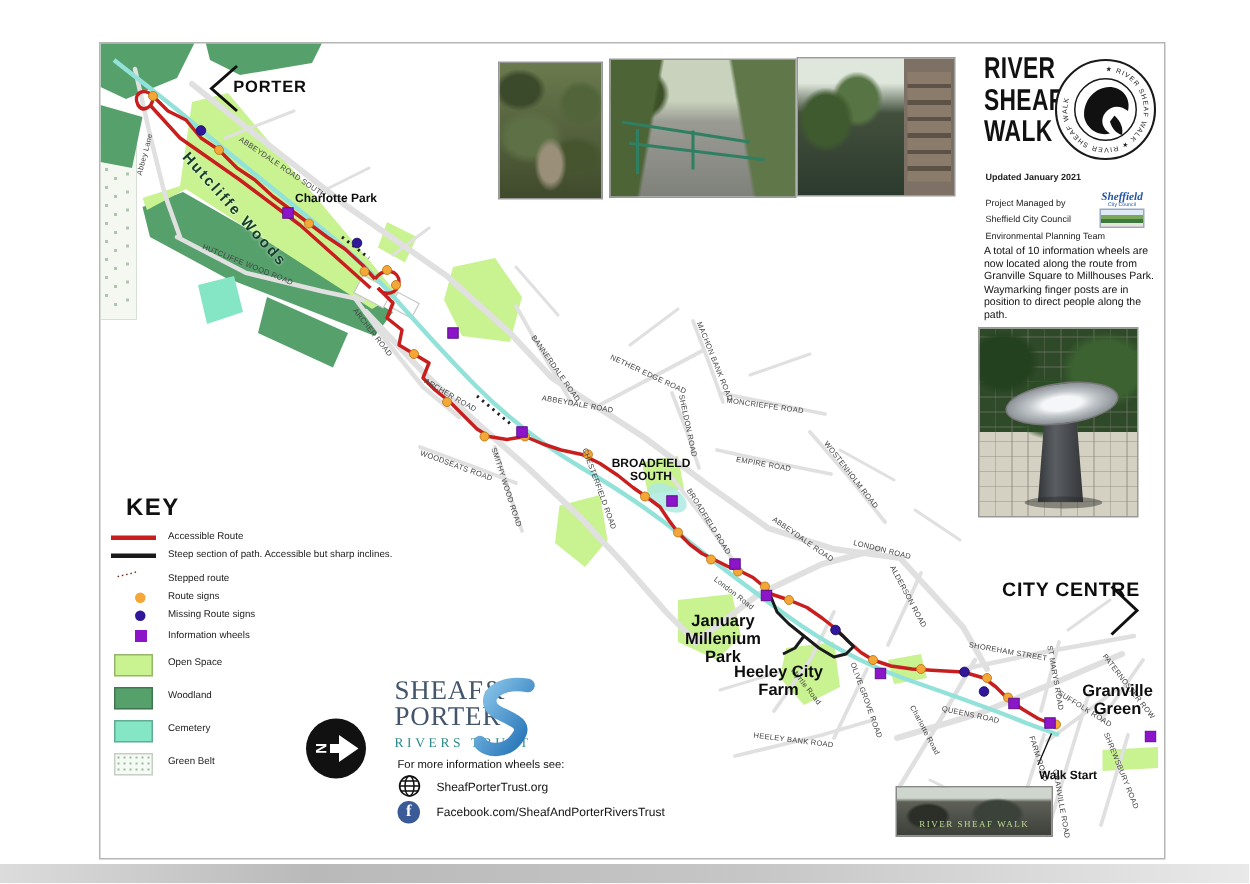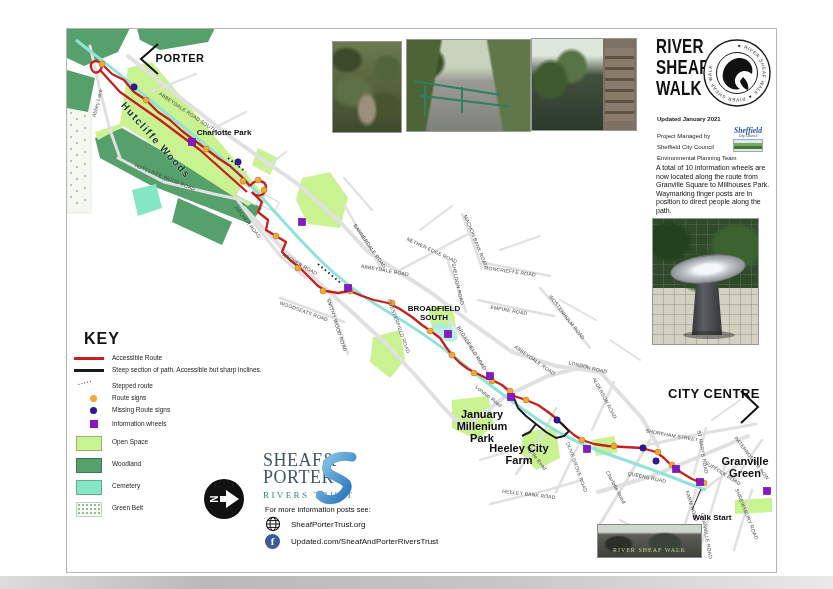--- a/index.html
+++ b/index.html
@@ -437,30 +437,30 @@
   <svg id="swirl" width="42" height="56" viewBox="0 0 42 56">
     <path d="M36,7 C12,3 4,19 16,25 C28,31 36,33 28,43 C21,52 8,51 4,45" fill="none" stroke="url(#swgrad)" stroke-width="9" stroke-linecap="round"></path>
     <defs>
       <linearGradient id="swgrad" x1="0" y1="0" x2="1" y2="1">
         <stop offset="0" stop-color="#8ec9ec"></stop>
           <stop offset="1" stop-color="#1f6fb4"></stop>
       </linearGradient>
     </defs>
   </svg>
 
-  <div class="more-info">For more information posts see:</div>
+  <div class="more-info">For more information wheels see:</div>
 
   <svg class="globe" width="16" height="16" viewBox="0 0 16 16">
     <circle cx="8" cy="8" r="6.6" fill="#fff" stroke="#111" stroke-width="1.1"></circle>
     <ellipse cx="8" cy="8" rx="3" ry="6.6" fill="none" stroke="#111" stroke-width="1"></ellipse>
     <path d="M1.6,8 H14.4 M2.6,4.6 H13.4 M2.6,11.4 H13.4" stroke="#111" stroke-width="1" fill="none"></path>
   </svg>
   <div class="info-line weblink">SheafPorterTrust.org</div>
 
   <div class="fb">f</div>
-  <div class="info-line fblink">Updated.com/SheafAndPorterRiversTrust</div>
+  <div class="info-line fblink">Facebook.com/SheafAndPorterRiversTrust</div>
 
   <div class="mural">
     <div class="mural-caption">RIVER SHEAF WALK</div>
   </div>
 
   <div class="scan-band"></div>
 </div>
 
 </body></html>

